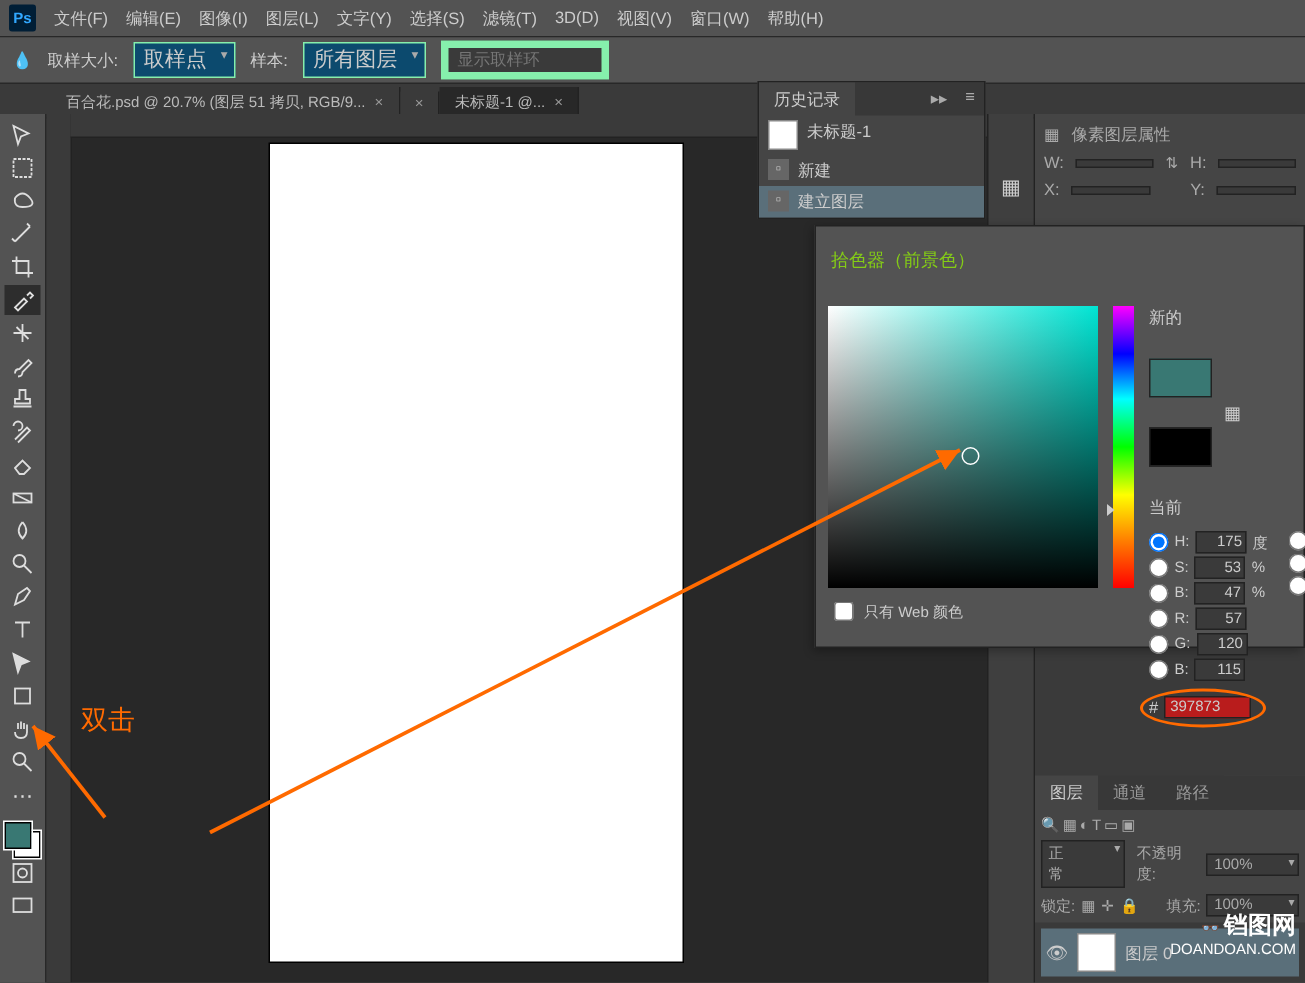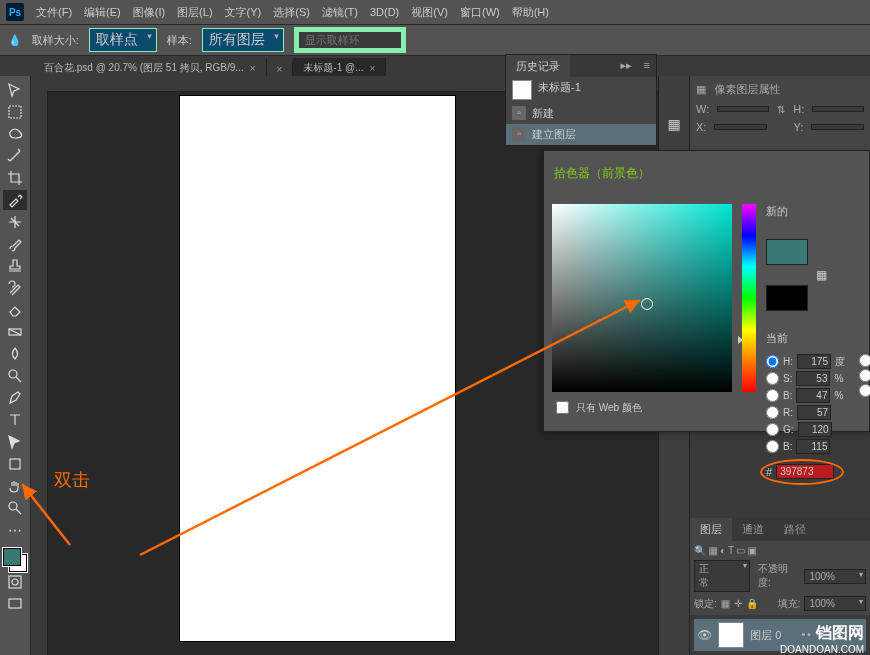--- a/index.html
+++ b/index.html
@@ -68,21 +68,21 @@
 .layers-body{flex:1;background:#3a3a3a;padding:4px}
 .layer-row{display:flex;align-items:center;gap:6px;padding:3px;background:#5a6f7a}
 .layer-eye{font-size:12px}
 .layer-thumb{width:24px;height:24px;background:#fff;border:1px solid #888}
 .layer-controls{padding:4px;display:flex;flex-direction:column;gap:4px;font-size:10px;color:#aaa}
 .lc-row{display:flex;align-items:center;gap:4px}
 .mini-drop{background:#3a3a3a;border:1px solid #222;padding:1px 30px 1px 4px;font-size:10px;position:relative}
 .mini-drop:after{content:"▾";position:absolute;right:2px;top:0;font-size:8px}
 .annotation{position:absolute;color:#ff6a00;font-size:18px;pointer-events:none;z-index:20}
 .arrow-svg{position:absolute;pointer-events:none;z-index:19}
-.watermark{position:absolute;right:6px;bottom:0;color:#fff;font-size:10px;text-align:right;z-index:30}
+.watermark{position:absolute;right:6px;bottom:16px;color:#fff;font-size:10px;text-align:right;z-index:30}
 .watermark .big{font-size:16px;font-weight:bold}
 </style>
 </head>
 <body>
 
 <div class="menubar">
   <div class="ps-logo">Ps</div>
   <span class="menu-item">文件(F)</span>
   <span class="menu-item">编辑(E)</span>
   <span class="menu-item">图像(I)</span>

